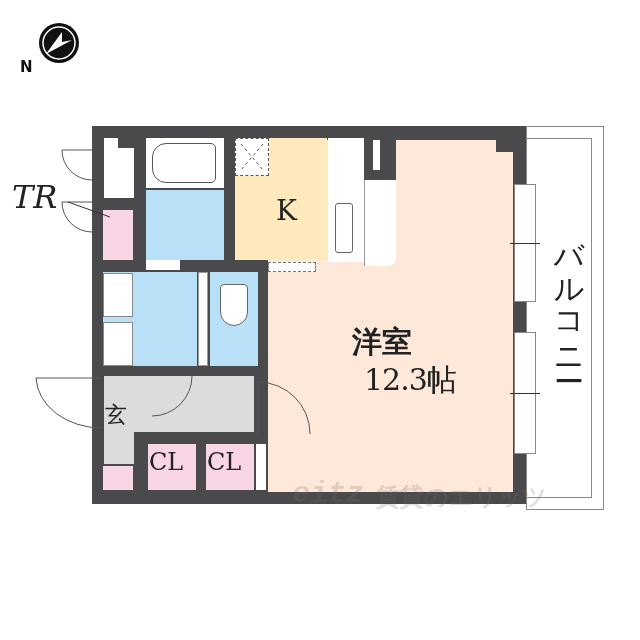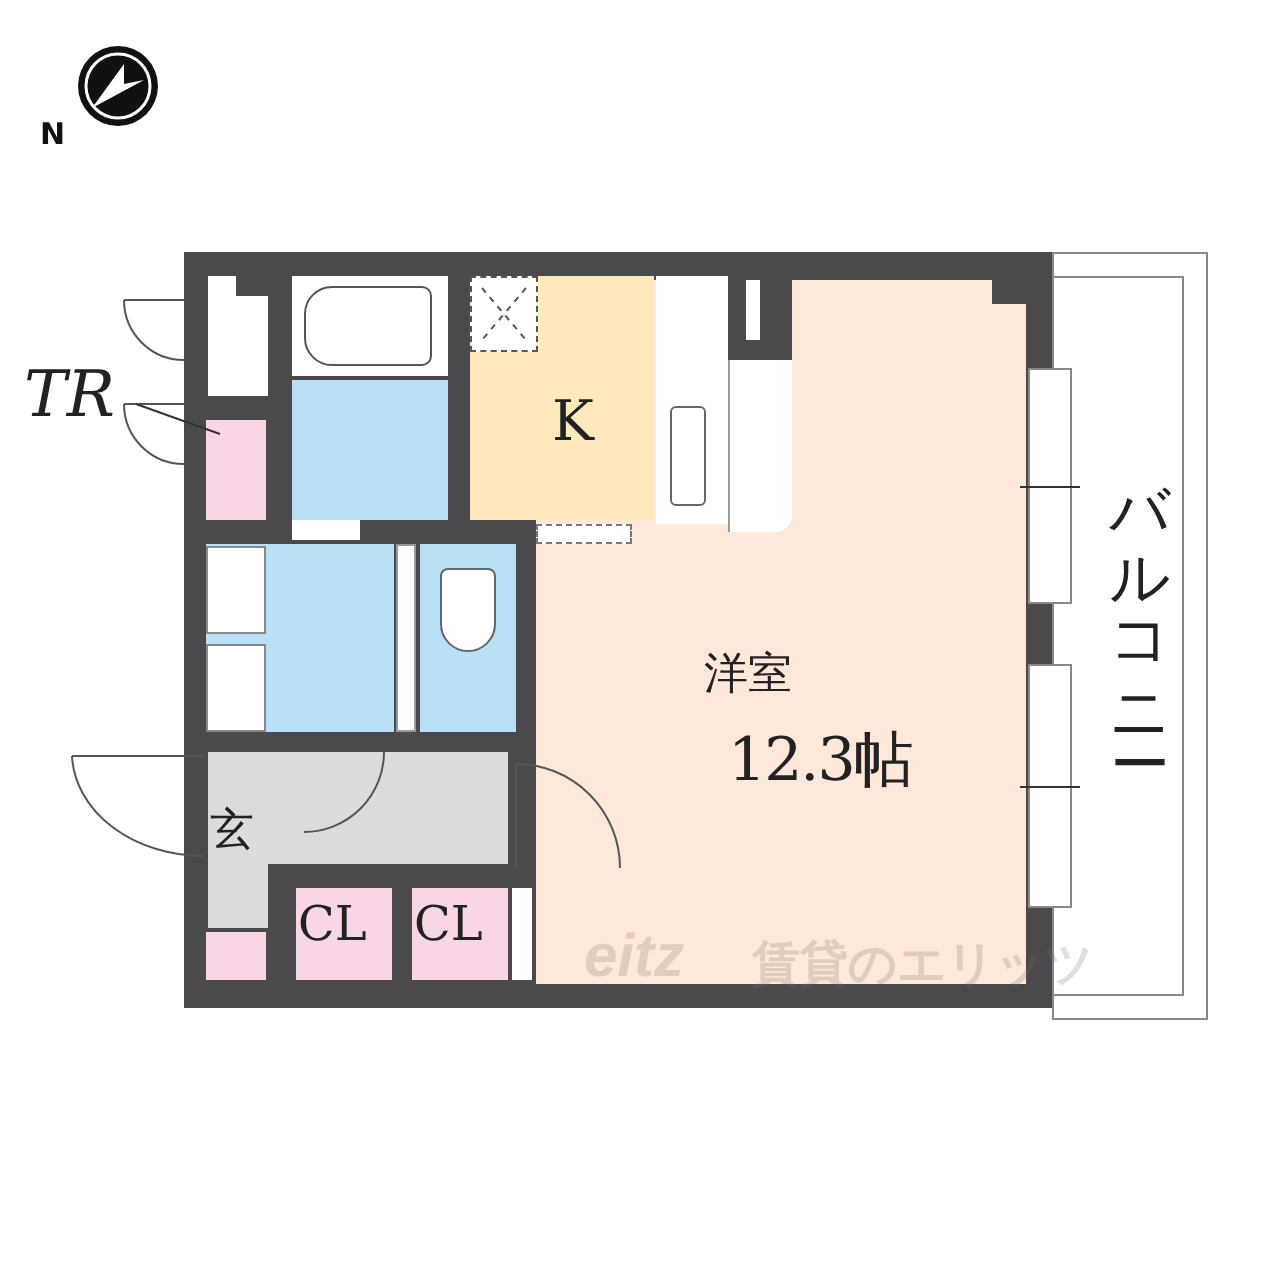--- a/index.html
+++ b/index.html
@@ -7,21 +7,21 @@
   .abs { position:absolute; box-sizing:border-box; }
   .wall { background:#4a4a4c; }
   .blue { background:#b8e0f6; }
   .yellow { background:#fde9bc; }
   .peach { background:#fde8da; }
   .pink { background:#f9d6e5; }
   .gray { background:#dcdcdc; }
   .white { background:#ffffff; }
   .lbl { position:absolute; color:#222; font-family:"DejaVu Serif", serif; white-space:nowrap; }
   svg { position:absolute; overflow:visible; }
-  .watermark { position:absolute; color:rgba(120,110,100,0.22); font-family:Liberation Sans, sans-serif; font-weight:bold; font-style:italic; white-space:nowrap; }
+  .watermark { position:absolute; color:rgba(120,110,100,0.22); font-family:Liberation Mono, monospace; font-weight:bold; font-style:italic; white-space:nowrap;margin-top:15px; }
 </style>
 </head>
 <body>
 
 <div class="abs" style="left:30px;top:18px;width:50px;height:60px;">
   <svg width="50" height="50" style="left:4px;top:0;">
     <circle cx="25" cy="25" r="20" fill="#111"></circle>
     <circle cx="25" cy="25" r="16" fill="none" stroke="#fff" stroke-width="1.5"></circle>
     <polygon points="12,36 28,14 28,24 38,22" fill="#fff"></polygon>
   </svg>
@@ -30,21 +30,21 @@
 
 <div class="abs wall" style="left:92px;top:126px;width:434px;height:378px;"></div>
 
 <div class="abs white" style="left:526px;top:126px;width:78px;height:384px;border:1.5px solid #888;"></div>
 <div class="abs" style="left:526px;top:138px;width:66px;height:360px;border:1.5px solid #888;border-left:none;"></div>
 <div class="lbl" style="left:548px;top:222px;font-size:30px;writing-mode:vertical-rl;letter-spacing:2px;">バルコニー</div>
 
 <div class="abs peach" style="left:268px;top:140px;width:245px;height:352px;"></div>
 <div class="abs peach" style="left:396px;top:140px;width:117px;height:130px;"></div>
 <div class="abs wall" style="left:496px;top:138px;width:18px;height:14px;"></div>
-<div class="lbl" style="left:352px;top:322px;font-size:22px;">洋室</div>
+<div class="lbl" style="left:352px;top:322px;font-size:30px;font-weight:bold;">洋室</div>
 <div class="lbl" style="left:364px;top:360px;font-size:30px;letter-spacing:-1px;">12.3帖</div>
 
 <div class="abs white" style="left:514px;top:184px;width:22px;height:118px;border:1.5px solid #888;"></div>
 <div class="abs white" style="left:514px;top:332px;width:22px;height:122px;border:1.5px solid #888;"></div>
 <div class="abs" style="left:510px;top:243px;width:30px;height:1px;background:#333;"></div>
 <div class="abs" style="left:510px;top:393px;width:30px;height:1px;background:#333;"></div>
 
 <div class="abs yellow" style="left:235px;top:138px;width:92px;height:122px;"></div>
 <div class="abs white" style="left:235px;top:138px;width:34px;height:38px;border:1.5px dashed #555;"></div>
 <svg width="34" height="38" style="left:235px;top:138px;">

